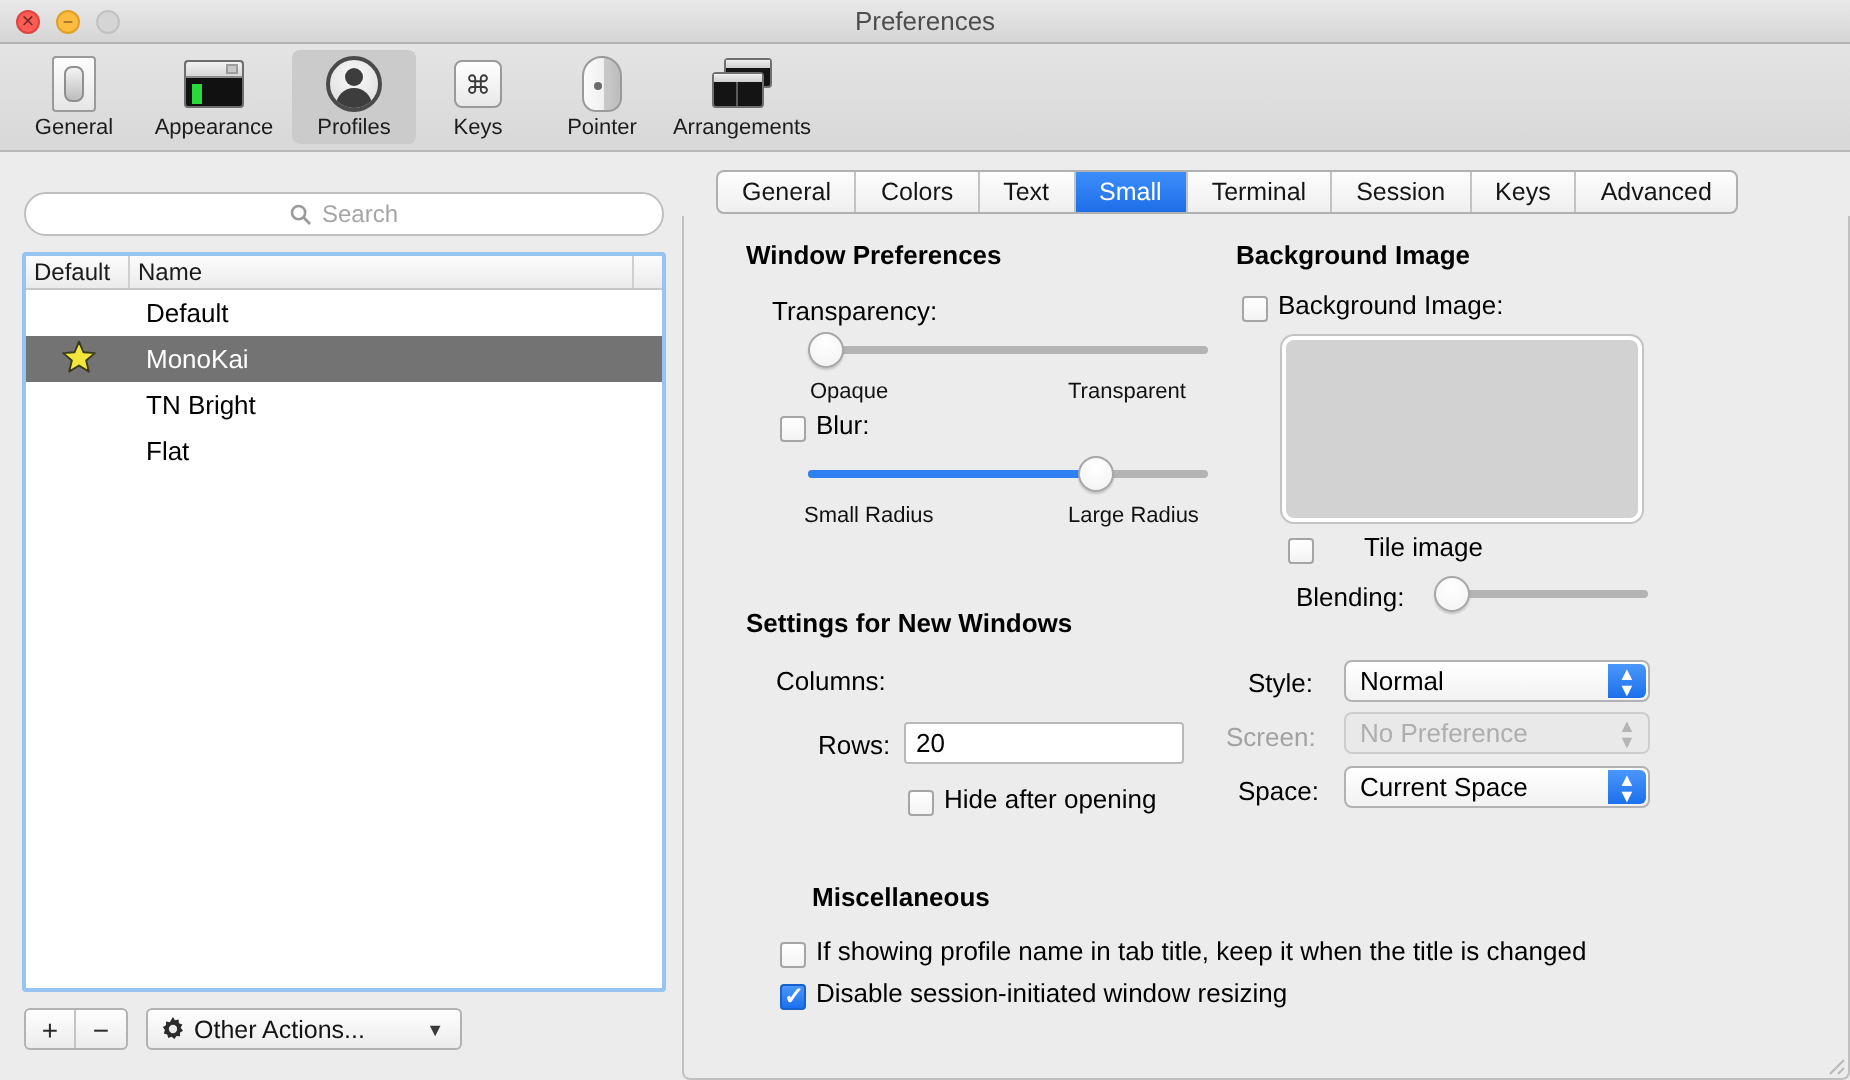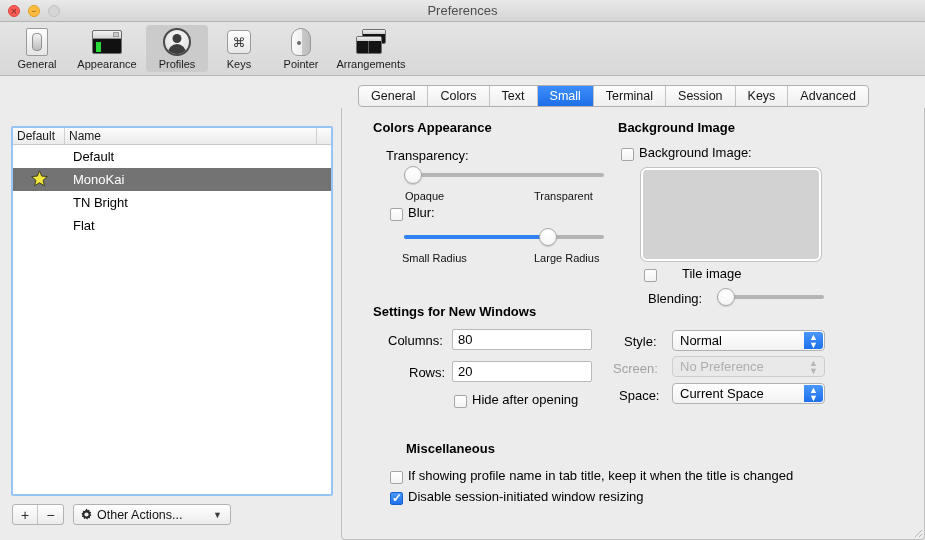--- a/index.html
+++ b/index.html
@@ -342,20 +342,31 @@
           <div class="bar"></div>
       </div>
     </div>
     <div class="tb-label">Arrangements</div>
   </div>
 
 </div>
 
 <div class="left-pane">
 
+  <div class="search-wrap">
+    <div class="search-field">
+      <span class="search-icon">
+        <svg width="11" height="11" viewBox="0 0 11 11">
+          <circle cx="4.3" cy="4.3" r="3.3" fill="none" stroke="#9b9b9b" stroke-width="1.3"></circle>
+          <line x1="6.8" y1="6.8" x2="10" y2="10" stroke="#9b9b9b" stroke-width="1.4"></line>
+        </svg>
+      </span>
+      <span>Search</span>
+    </div>
+  </div>
 
   <div class="list-box">
     <div class="list-header">
       <div class="lh-col default">Default</div>
       <div class="lh-col name">Name</div>
       <div class="lh-col spacer"></div>
     </div>
 
     <div class="list-row">
       <div class="row-default"></div>
@@ -410,21 +421,21 @@
     <div class="tab">Text</div>
     <div class="tab active">Small</div>
     <div class="tab">Terminal</div>
     <div class="tab">Session</div>
     <div class="tab">Keys</div>
     <div class="tab">Advanced</div>
   </div>
 
   <div class="panel">
 
-    <div class="sec-title" style="left:31px; top:12px;">Colors Appearance</div>
+    <div class="sec-title" style="left:31px; top:12px;">Window Preferences</div>
 
     <div class="lbl" style="left:44px; top:40px;">Transparency:</div>
 
     <div class="slider" style="left:62px; top:58px; width:200px;">
       <div class="track"></div>
       <div class="knob" style="left:0px;"></div>
     </div>
     <div class="lbl small" style="left:63px; top:82px;">Opaque</div>
     <div class="lbl small" style="left:192px; top:82px;">Transparent</div>
 
@@ -435,21 +446,20 @@
       <div class="track"></div>
       <div class="fill" style="width:144px;"></div>
       <div class="knob" style="left:135px;"></div>
     </div>
     <div class="lbl small" style="left:60px; top:144px;">Small Radius</div>
     <div class="lbl small" style="left:192px; top:144px;">Large Radius</div>
 
     <div class="sec-title" style="left:31px; top:196px;">Settings for New Windows</div>
 
     <div class="lbl" style="left:46px; top:225px;">Columns:</div>
-    <div class="tf" style="left:110px; top:221px; width:140px;">80</div>
 
     <div class="lbl" style="left:67px; top:257px;">Rows:</div>
     <div class="tf" style="left:110px; top:253px; width:140px;">20</div>
 
     <div class="cb" style="left:112px; top:287px;"></div>
     <div class="lbl" style="left:130px; top:284px;">Hide after opening</div>
 
     <div class="sec-title" style="left:276px; top:12px;">Background Image</div>
 
     <div class="cb" style="left:279px; top:40px;"></div>

